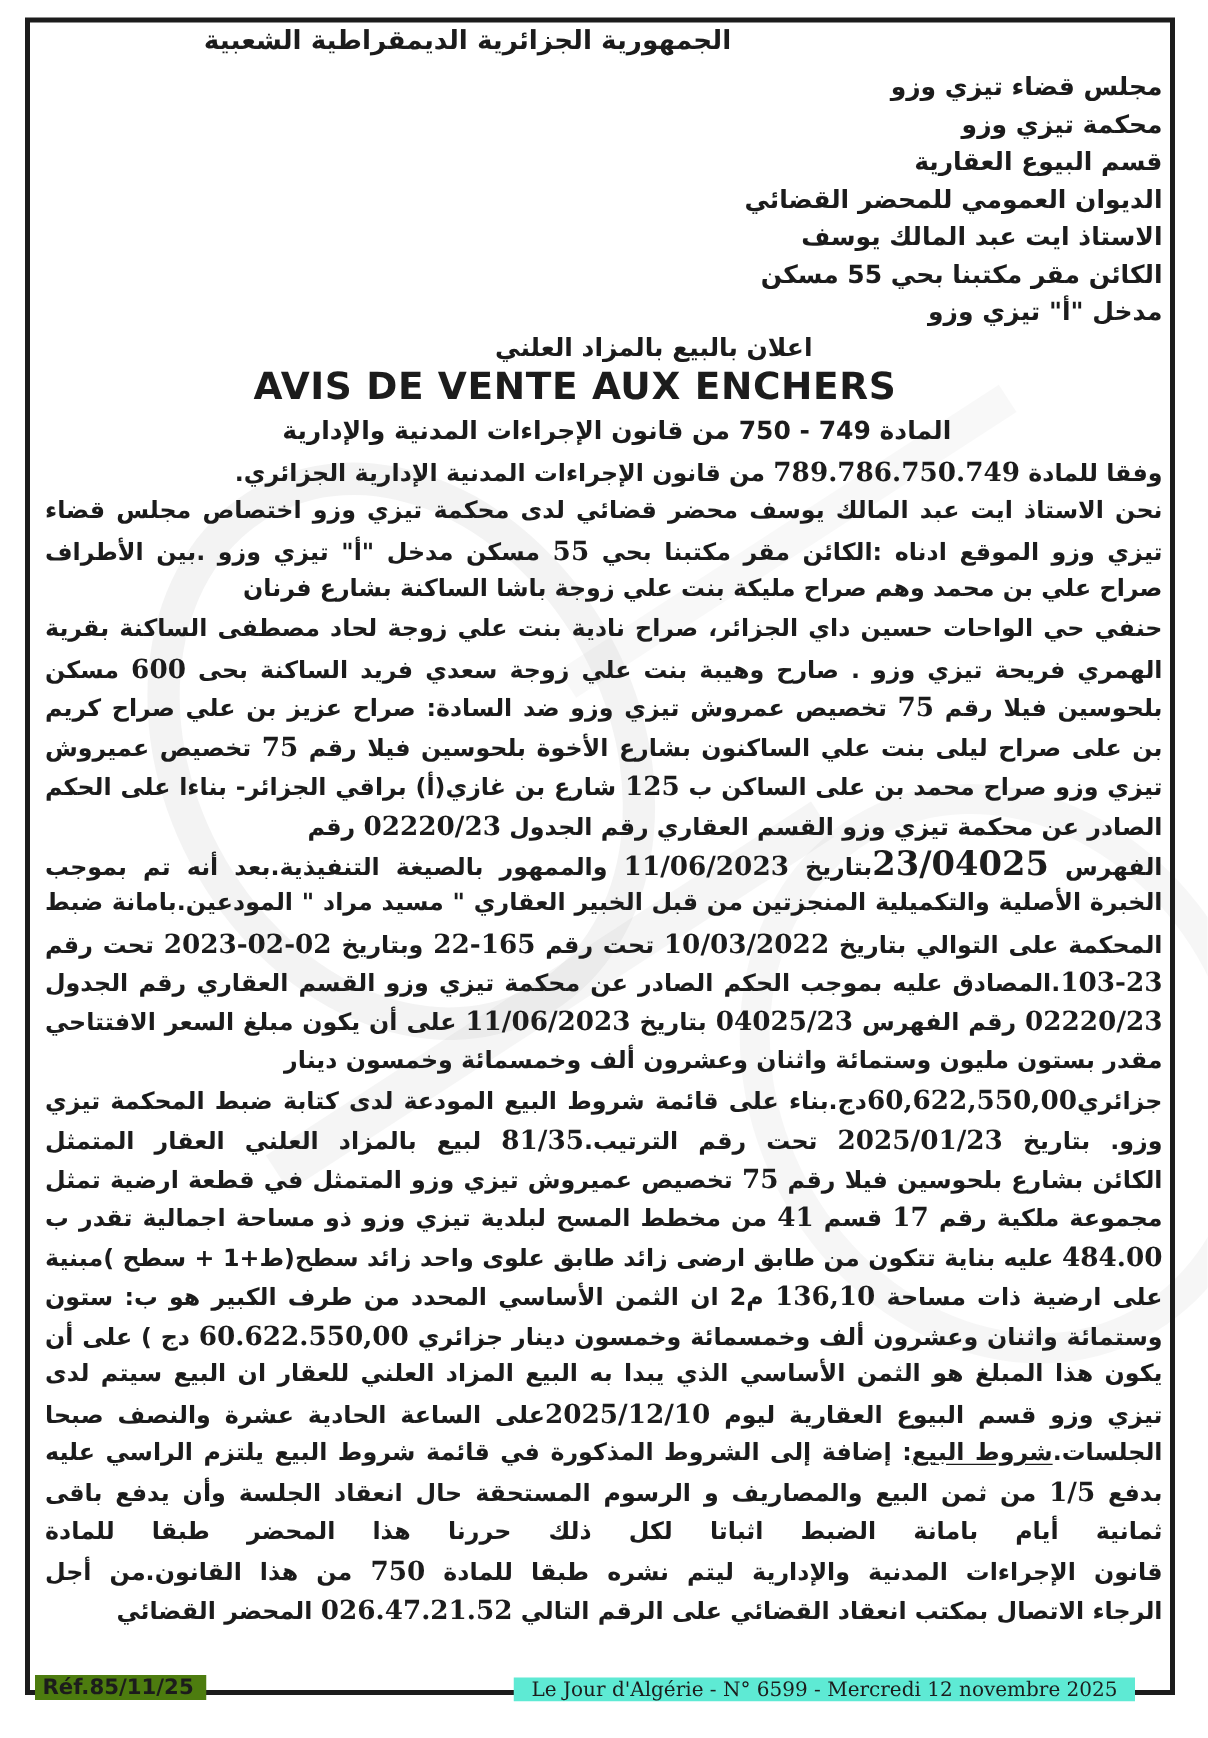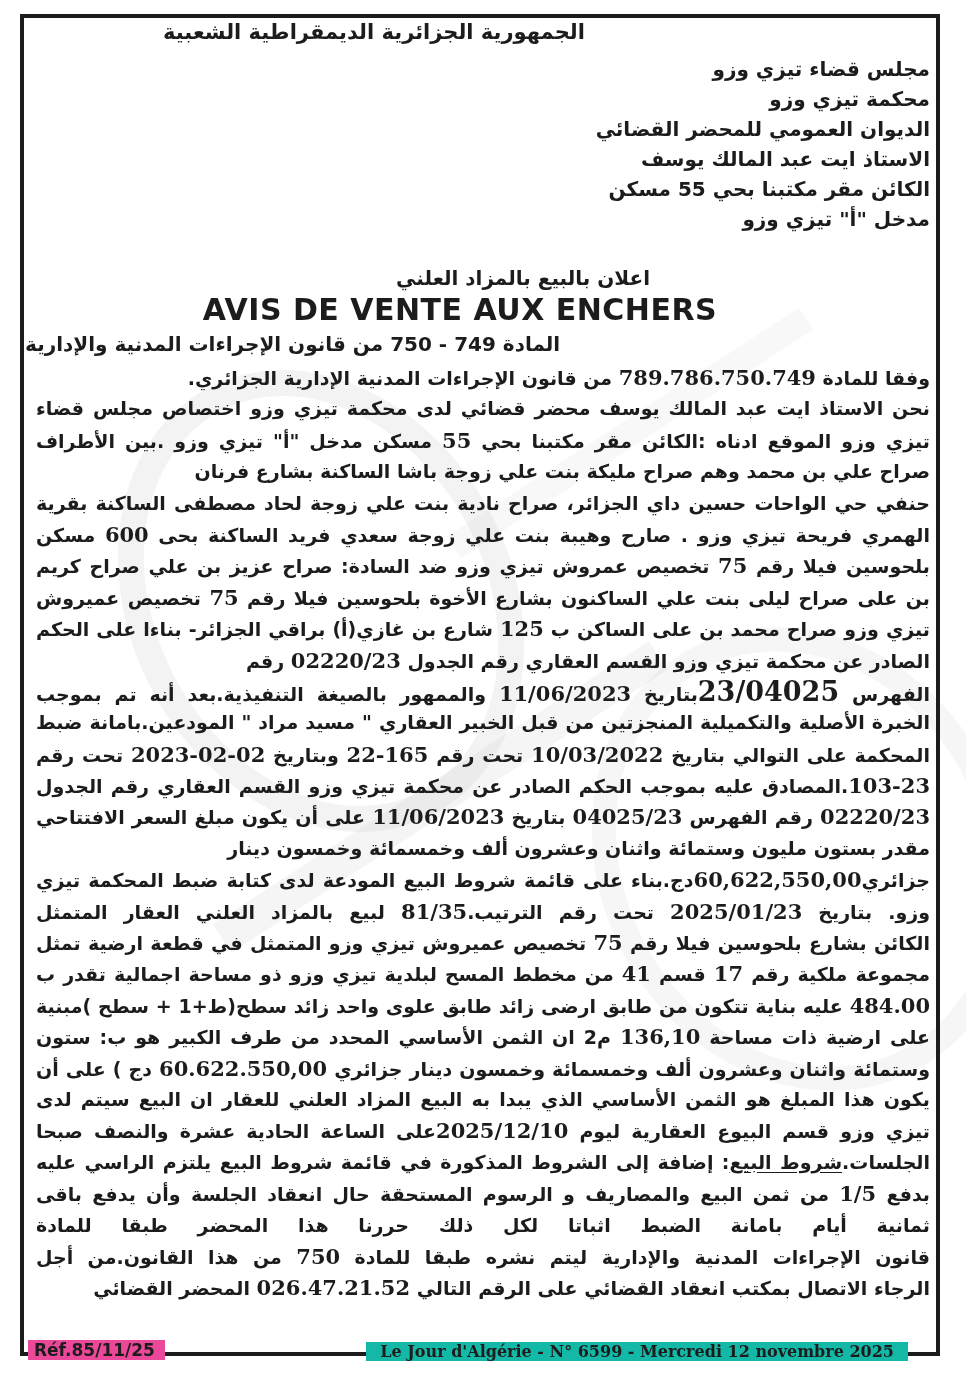--- a/index.html
+++ b/index.html
@@ -28,61 +28,62 @@
   }
   .h-ar{
     position:absolute;top:266px;left:20px;width:630px;text-align:right;
     direction:rtl;font-size:20px;font-weight:bold;
   }
   .h-fr{
     position:absolute;top:292px;left:20px;width:880px;text-align:center;
     font-size:30px;font-weight:bold;letter-spacing:0.5px;
   }
   .h-art{
-    position:absolute;top:332px;left:25px;width:736px;text-align:left;
+    position:absolute;top:332px;left:25px;width:736px;text-align:right;
     direction:rtl;font-size:20px;font-weight:bold;
   }
   .notice-body{
     position:absolute;top:362px;left:36px;width:894px;direction:rtl;
     font-size:19px;font-weight:bold;
   }
   .line{
     height:31.4px;line-height:31.4px;overflow:hidden;
     text-align:justify;text-align-last:justify;
   }
   .line.short{text-align:right;text-align-last:right;}
   .num{font-family:"DejaVu Serif",serif;font-size:21px;}
   .xl{font-family:"DejaVu Serif",serif;font-size:27px;}
   .u{text-decoration:underline;text-underline-offset:3px;}
 
   .footer-ref{
-    position:absolute;left:28px;top:1340px;background:#ec4899;
+    position:absolute;left:28px;top:1340px;background:#4d7c0f;
     padding:0 10px 0 6px;font-size:17px;font-weight:bold;z-index:3;
   }
   .footer-news{
-    position:absolute;right:58px;top:1342px;background:#14b8a6;
-    padding:0 14px;font-size:16px;font-weight:bold;
+    position:absolute;right:58px;top:1342px;background:#5eead4;
+    padding:0 14px;font-size:16px;font-weight:normal;
     font-family:"DejaVu Serif",serif;z-index:3;white-space:nowrap;
   }
 </style>
 </head>
 <body>
 
 <div class="wm wm-ellipse1"></div>
 <div class="wm wm-ellipse2"></div>
 <div class="wm wm-bar1"></div>
 <div class="wm wm-bar2"></div>
 
 <div class="frame"></div>
 
 <div class="top-title">الجمهورية الجزائرية الديمقراطية الشعبية</div>
 
 <div class="court-block">
     <div>مجلس قضاء تيزي وزو</div>
     <div>محكمة تيزي وزو</div>
+    <div>قسم البيوع العقارية</div>
     <div>الديوان العمومي للمحضر القضائي</div>
     <div>الاستاذ ايت عبد المالك يوسف</div>
     <div>الكائن مقر مكتبنا بحي 55 مسكن</div>
     <div>مدخل "أ" تيزي وزو</div>
   </div>
 
 <div class="h-ar">اعلان بالبيع بالمزاد العلني</div>
 <div class="h-fr">AVIS DE VENTE AUX ENCHERS</div>
 <div class="h-art">المادة 749 - 750 من قانون الإجراءات المدنية والإدارية</div>
 

